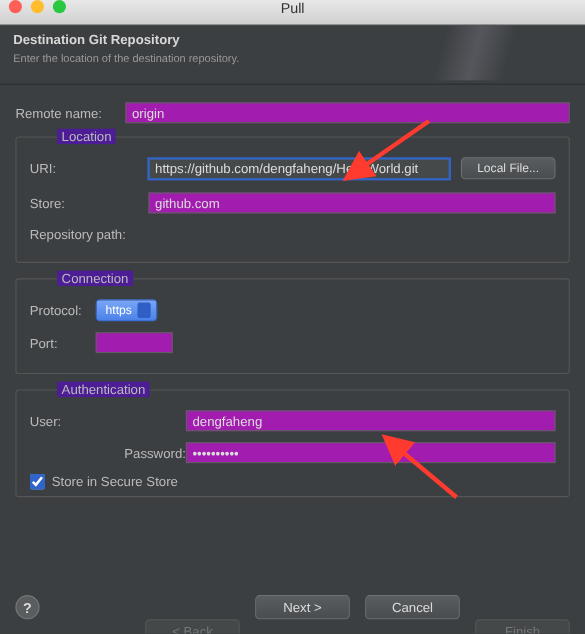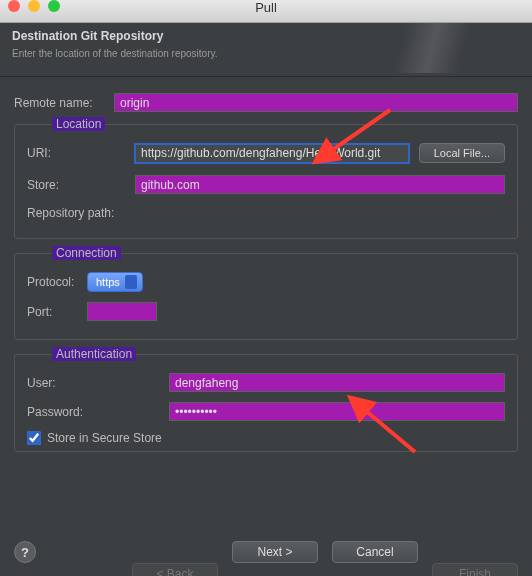--- a/index.html
+++ b/index.html
@@ -172,21 +172,21 @@
 
   <fieldset>
     <legend>Authentication</legend>
 
     <div class="row" style="margin-bottom:10px;">
       <label style="width:142px;">User:</label>
       <input type="text" value="dengfaheng" style="">
     </div>
 
     <div class="row" style="margin-bottom:10px;">
-      <label style="width:142px;">Password:</label>
+      <label style="width:142px;text-align:right;">Password:</label>
       <input type="text" value="••••••••••" style="">
     </div>
 
     <div class="chk-row">
       <input type="checkbox" checked="" style="">
       <span>Store in Secure Store</span>
     </div>
   </fieldset>
 
 </div>

